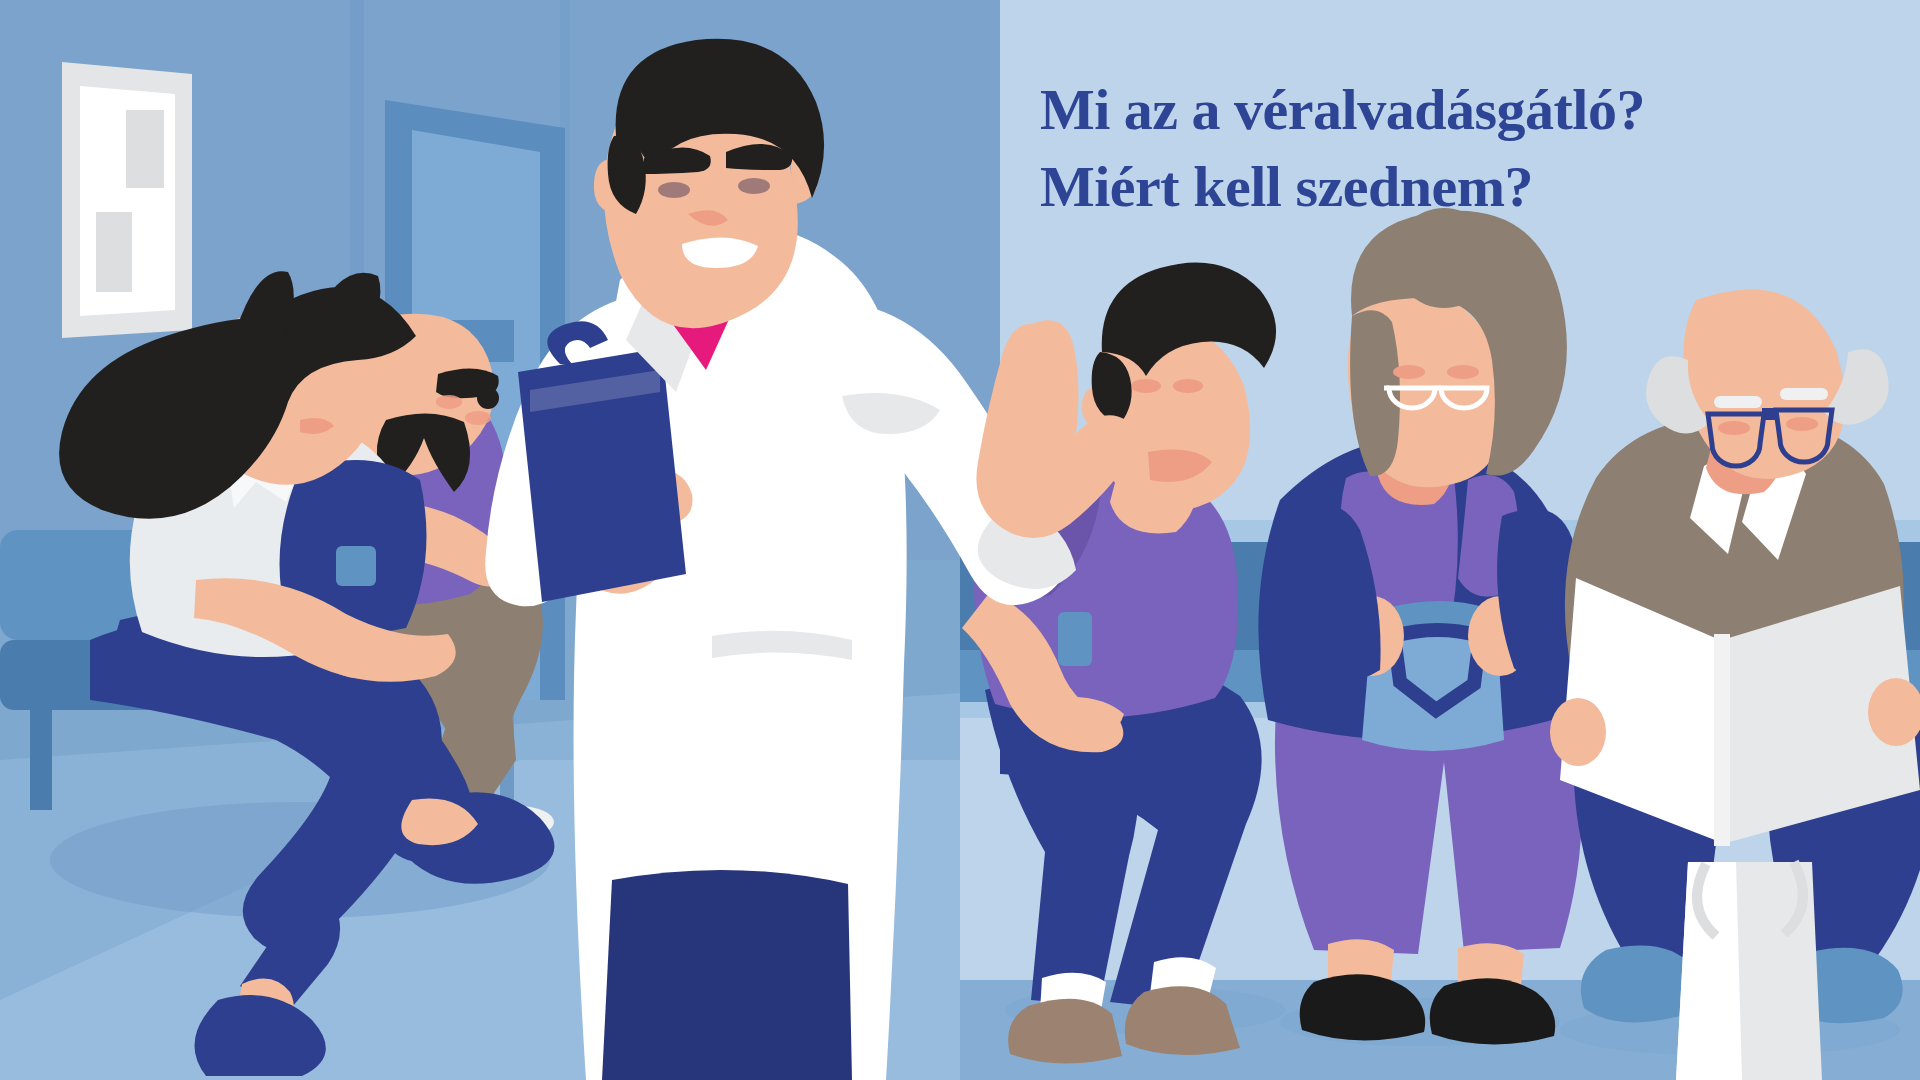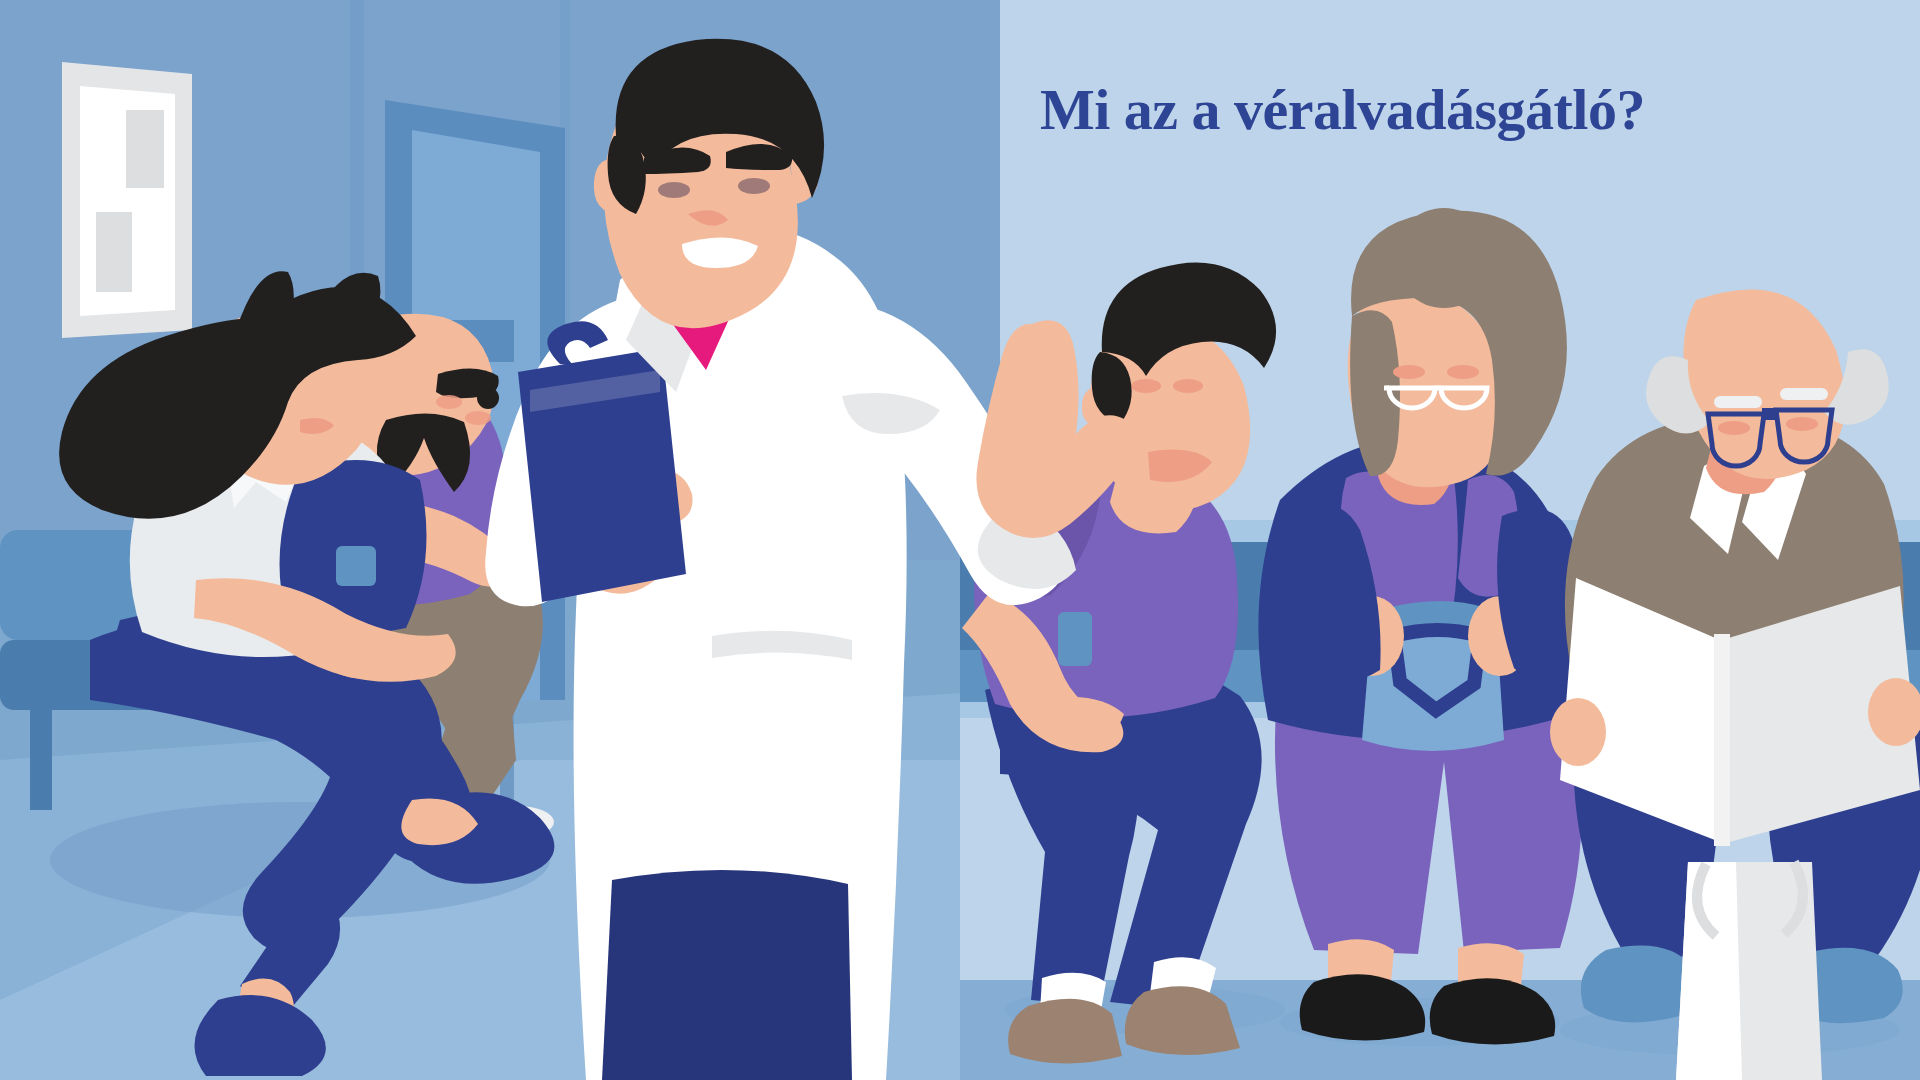--- a/index.html
+++ b/index.html
@@ -334,15 +334,16 @@
         <path d="M612 880 q120 -22 236 4 l4 196 l-250 0 z" fill="#27357a"></path>
       </g>
 
       <polygon points="0,1020 1002,940 1002,1080 0,1080" fill="#8ab1d6" opacity="0.0"></polygon>
 
     </g>
   </svg>
 
   <div class="headline">
     <span class="hl-line">Mi az a véralvadásgátló?</span>
+    <span class="hl-line">Miért kell szednem?</span>
   </div>
 
 </div>
 
 </body></html>

